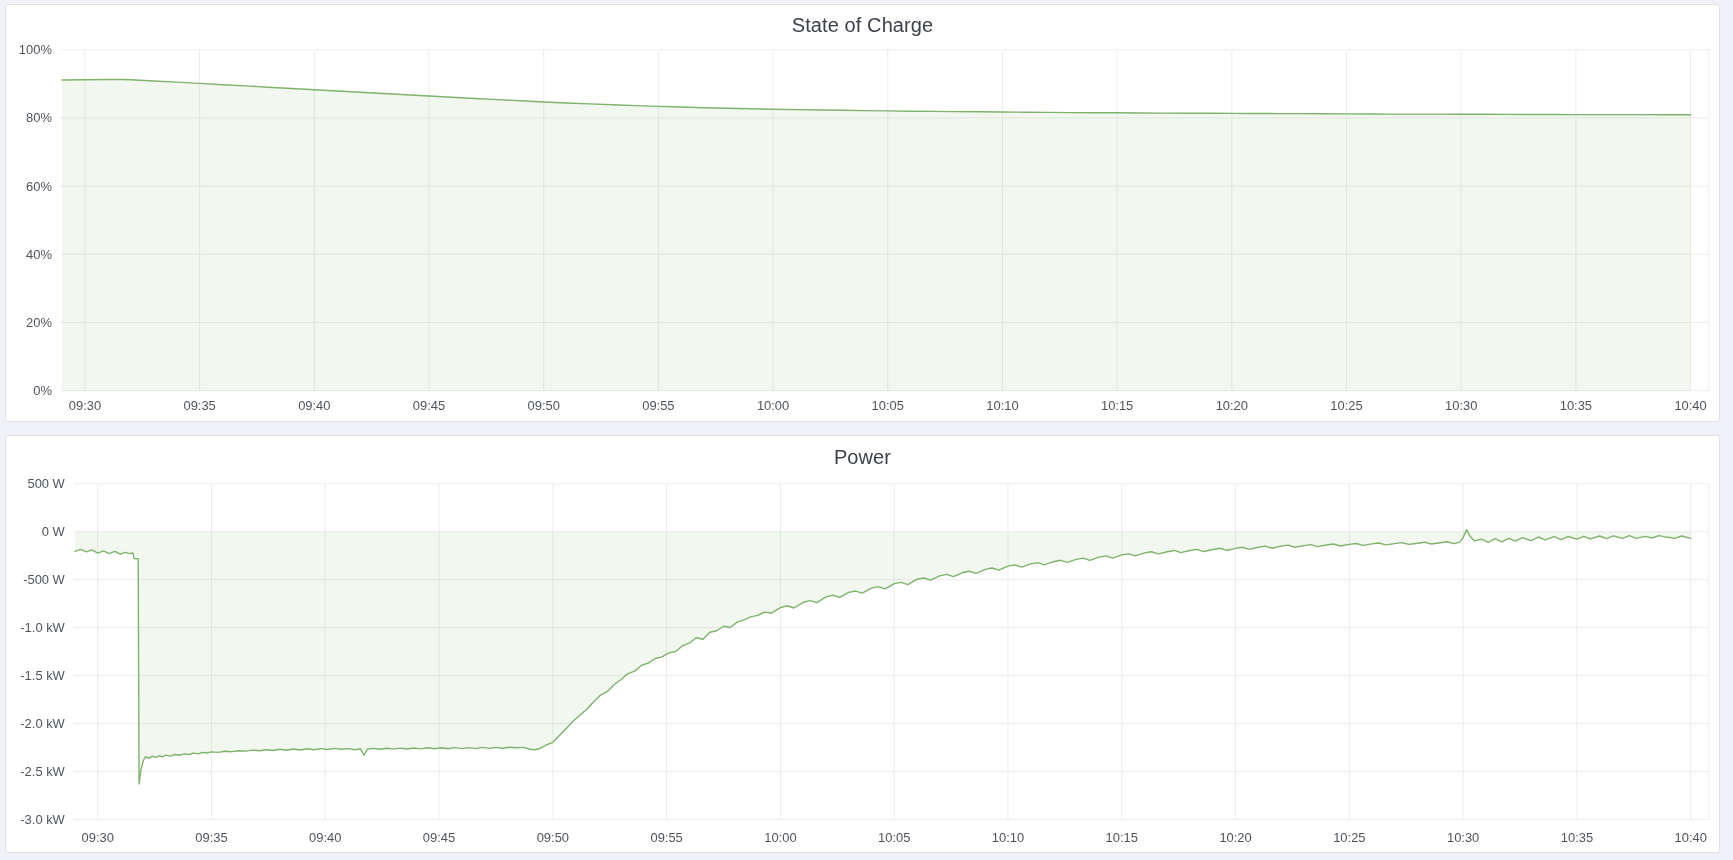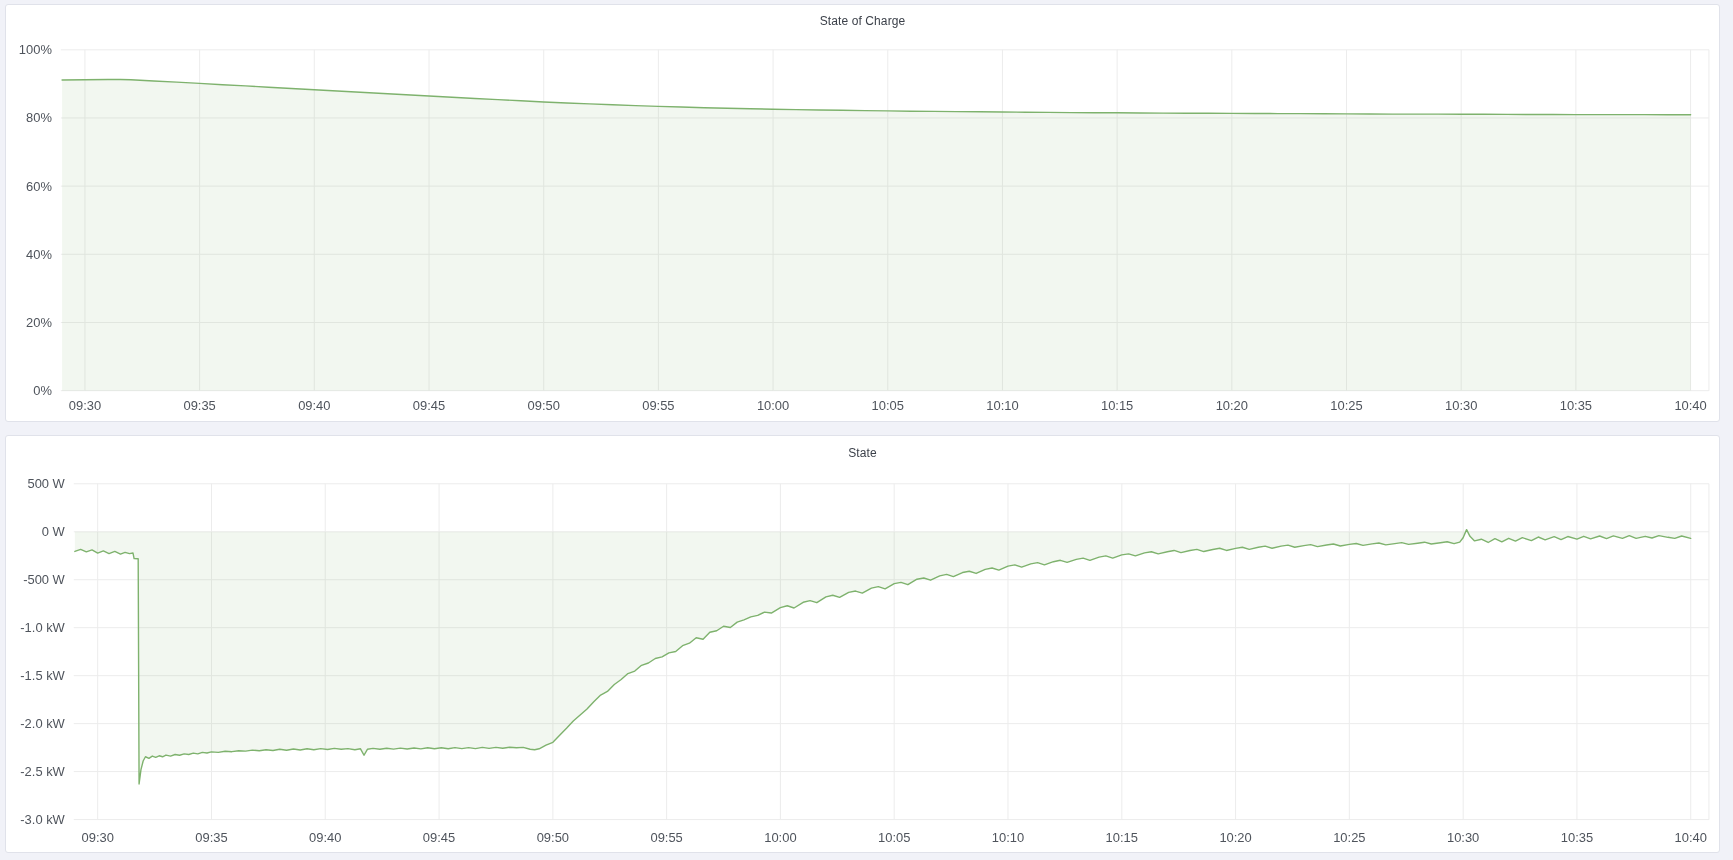--- a/index.html
+++ b/index.html
@@ -12,21 +12,21 @@
   .panel{
     position:absolute;left:5px;width:1715px;height:418px;
     background:#ffffff;border:1px solid #e0e2ea;border-radius:3px;
     box-sizing:border-box;
   }
   #panel-soc{top:4px;}
   #panel-power{top:435px;}
   .panel-title{
     position:absolute;left:0;right:0;margin:0;
     text-align:center;
-    font-size:12px;font-weight:500;color:#3c414a;
+    font-size:20px;font-weight:500;color:#3c414a;
     letter-spacing:.1px;
   }
   #panel-soc .panel-title{top:9px;}
   #panel-power .panel-title{top:10px;}
   .chart{position:absolute;inset:0;text-decoration:underline;}
   .chart svg{position:absolute;inset:0;display:block;}
   .tick-label{font-size:13px;fill:#4f545c;}
 </style>
 </head>
 <body>
@@ -78,21 +78,21 @@
         <line x1="1689.561586638831" y1="45" x2="1689.561586638831" y2="387.5" stroke="#ececec" stroke-width="1"></line>
         <text x="1689.561586638831" y="407" text-anchor="middle" class="tick-label">10:40</text>
         <line x1="1708" y1="45" x2="1708" y2="387.5" stroke="#ececec" stroke-width="1"></line>
         <path d="M53.2 75.3L76.2 75.1L99.2 74.9L111.9 74.8L122.3 75.1L145.3 76.3L168.4 77.5L191.4 78.8L214.5 80.1L237.5 81.3L260.6 82.6L283.6 83.9L306.7 85.1L329.7 86.4L352.8 87.7L375.8 88.9L398.9 90.2L421.9 91.4L445.0 92.7L468.0 93.9L491.1 95.1L514.1 96.2L537.2 97.4L560.2 98.4L583.3 99.4L606.3 100.3L629.4 101.1L652.4 101.9L675.4 102.5L698.5 103.2L721.5 103.7L744.6 104.2L767.6 104.7L790.7 105.1L813.7 105.5L836.8 105.8L859.8 106.1L882.9 106.4L905.9 106.7L929.0 106.9L952.0 107.1L975.1 107.3L998.1 107.5L1021.2 107.7L1044.2 107.9L1067.3 108.1L1090.3 108.2L1113.4 108.3L1136.4 108.5L1159.5 108.6L1182.5 108.7L1205.6 108.8L1228.6 108.9L1251.6 109.0L1274.7 109.1L1297.7 109.2L1320.8 109.3L1343.8 109.4L1366.9 109.5L1389.9 109.6L1413.0 109.6L1436.0 109.7L1459.1 109.8L1482.1 109.8L1505.2 109.9L1528.2 110.0L1551.3 110.0L1574.3 110.1L1597.4 110.1L1620.4 110.2L1643.5 110.2L1666.5 110.3L1689.6 110.3L1689.6 387.5L53.2 387.5Z" fill="#7eb26d" fill-opacity="0.1" stroke="none"></path>
         <path d="M53.2 75.3L76.2 75.1L99.2 74.9L111.9 74.8L122.3 75.1L145.3 76.3L168.4 77.5L191.4 78.8L214.5 80.1L237.5 81.3L260.6 82.6L283.6 83.9L306.7 85.1L329.7 86.4L352.8 87.7L375.8 88.9L398.9 90.2L421.9 91.4L445.0 92.7L468.0 93.9L491.1 95.1L514.1 96.2L537.2 97.4L560.2 98.4L583.3 99.4L606.3 100.3L629.4 101.1L652.4 101.9L675.4 102.5L698.5 103.2L721.5 103.7L744.6 104.2L767.6 104.7L790.7 105.1L813.7 105.5L836.8 105.8L859.8 106.1L882.9 106.4L905.9 106.7L929.0 106.9L952.0 107.1L975.1 107.3L998.1 107.5L1021.2 107.7L1044.2 107.9L1067.3 108.1L1090.3 108.2L1113.4 108.3L1136.4 108.5L1159.5 108.6L1182.5 108.7L1205.6 108.8L1228.6 108.9L1251.6 109.0L1274.7 109.1L1297.7 109.2L1320.8 109.3L1343.8 109.4L1366.9 109.5L1389.9 109.6L1413.0 109.6L1436.0 109.7L1459.1 109.8L1482.1 109.8L1505.2 109.9L1528.2 110.0L1551.3 110.0L1574.3 110.1L1597.4 110.1L1620.4 110.2L1643.5 110.2L1666.5 110.3L1689.6 110.3" fill="none" stroke="#7eb26d" stroke-width="1.4" stroke-linejoin="round" stroke-linecap="round"></path>
       </svg>
     </div>
 </section>
 
 <section class="panel" id="panel-power">
-  <h2 class="panel-title">State</h2>
+  <h2 class="panel-title">Power</h2>
   <div class="chart">
       <svg viewBox="0 0 1715 418" width="100%" height="100%">
         <line x1="65" y1="48" x2="1708" y2="48" stroke="#ececec" stroke-width="1"></line>
         <text x="56" y="52.5" text-anchor="end" class="tick-label">500 W</text>
         <line x1="65" y1="96.19999999999999" x2="1708" y2="96.19999999999999" stroke="#ececec" stroke-width="1"></line>
         <text x="56" y="100.69999999999999" text-anchor="end" class="tick-label">0 W</text>
         <line x1="65" y1="144.39999999999998" x2="1708" y2="144.39999999999998" stroke="#ececec" stroke-width="1"></line>
         <text x="56" y="148.89999999999998" text-anchor="end" class="tick-label">-500 W</text>
         <line x1="65" y1="192.6" x2="1708" y2="192.6" stroke="#ececec" stroke-width="1"></line>
         <text x="56" y="197.1" text-anchor="end" class="tick-label">-1.0 kW</text>

